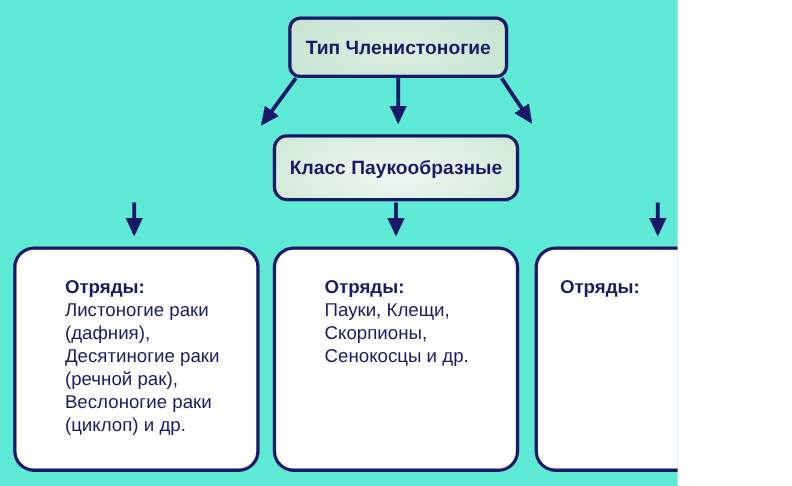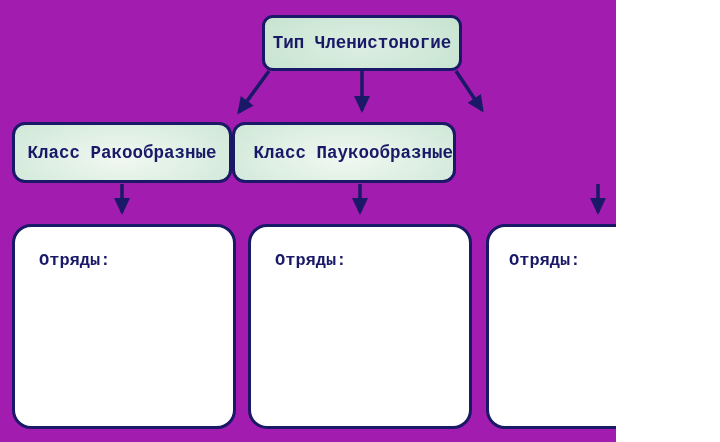--- a/index.html
+++ b/index.html
@@ -4,22 +4,22 @@
 <style>
   html, body {
     margin: 0;
     padding: 0;
     background: #ffffff;
   }
   .canvas {
     position: relative;
     width: 616px;
     height: 442px;
-    background: #a21caf;
-    font-family: Liberation Mono, monospace;
+    background: #5eead4;
+    font-family: Liberation Sans, sans-serif;
     color: #191968;
     overflow: hidden;
   }
   .node {
     position: absolute;
     box-sizing: border-box;
     border: 3px solid #191968;
   }
   .root-node {
     left: 262px; top: 15px;
@@ -32,27 +32,27 @@
   }
   .class-node {
     top: 122px; height: 61px;
     border-radius: 13px;
     background: radial-gradient(ellipse 95% 140% at 50% 60%, #f1f8f2 0%, #d8ecde 50%, #bfe0ca 100%);
     display: flex; align-items: center; justify-content: center;
     font-weight: bold; font-size: 17.5px;
     text-align: center;
   }
   .class-left  { left: 12px;  width: 220px; }
-  .class-mid   { left: 232px; width: 224px; justify-content: flex-end; }
+  .class-mid   { left: 248px; width: 224px; }
   .class-right { left: 488px; width: 220px; }
   .orders-node {
     top: 224px; height: 205px;
     border-radius: 19px;
     background: #ffffff;
-    padding: 23px 10px 0 24px;
+    padding: 23px 10px 0 44px;
     font-size: 17px;
     line-height: 21px;
   }
   .orders-left  { left: 12px;  width: 224px; }
   .orders-mid   { left: 248px; width: 224px; }
   .orders-right { left: 486px; width: 222px; padding-left: 20px; }
   .orders-title { font-weight: bold; }
   .orders-text  { white-space: pre-line; }
   .arrows {
     position: absolute;
@@ -76,30 +76,36 @@
     <line x1="456" y1="71" x2="482" y2="110" stroke="#191968" stroke-width="3.5" marker-end="url(#ah)"></line>
     <line x1="122" y1="184" x2="122" y2="212" stroke="#191968" stroke-width="3.5" marker-end="url(#ah)"></line>
     <line x1="360" y1="184" x2="360" y2="212" stroke="#191968" stroke-width="3.5" marker-end="url(#ah)"></line>
     <line x1="598" y1="184" x2="598" y2="212" stroke="#191968" stroke-width="3.5" marker-end="url(#ah)"></line>
   </svg>
 
   <div class="node root-node">
     <span>Тип Членистоногие</span>
   </div>
 
-  <div class="node class-node class-left">
-    <span>Класс Ракообразные</span>
-  </div>
   <div class="node class-node class-mid">
     <span>Класс Паукообразные</span>
   </div>
 
   <div class="node orders-node orders-left">
     <div class="orders-title">Отряды:</div>
+    <div class="orders-text">Листоногие раки
+(дафния),
+Десятиногие раки
+(речной рак),
+Веслоногие раки
+(циклоп) и др.</div>
   </div>
   <div class="node orders-node orders-mid">
     <div class="orders-title">Отряды:</div>
+    <div class="orders-text">Пауки, Клещи,
+Скорпионы,
+Сенокосцы и др.</div>
   </div>
   <div class="node orders-node orders-right">
     <div class="orders-title">Отряды:</div>
   </div>
 
 </div>
 
 </body></html>

